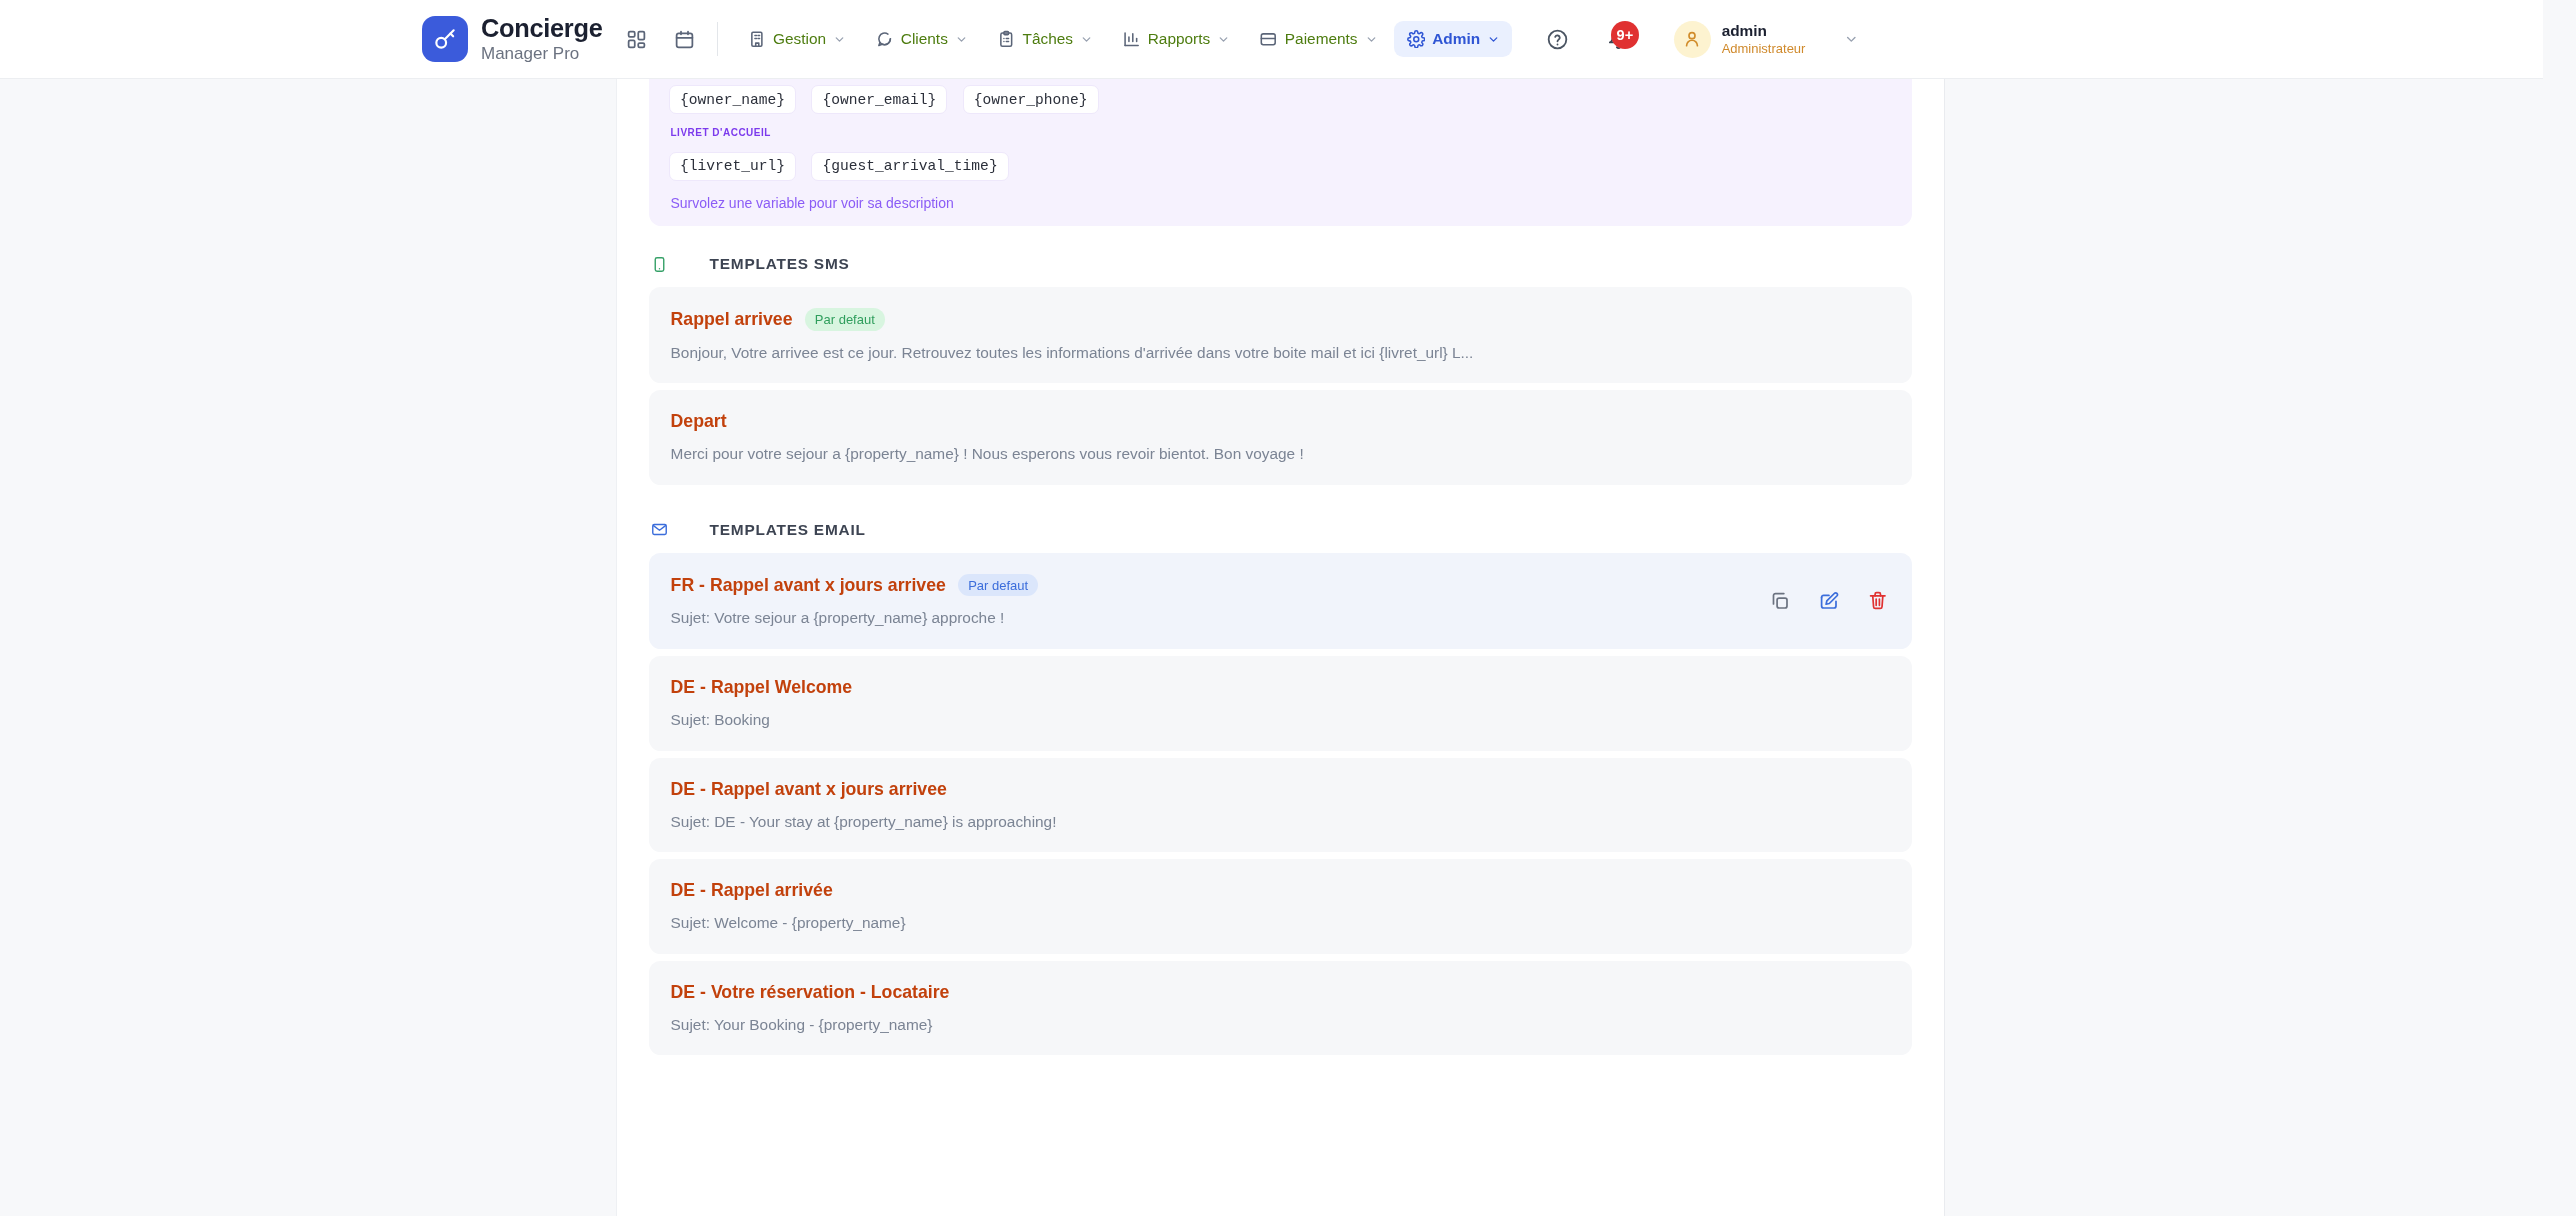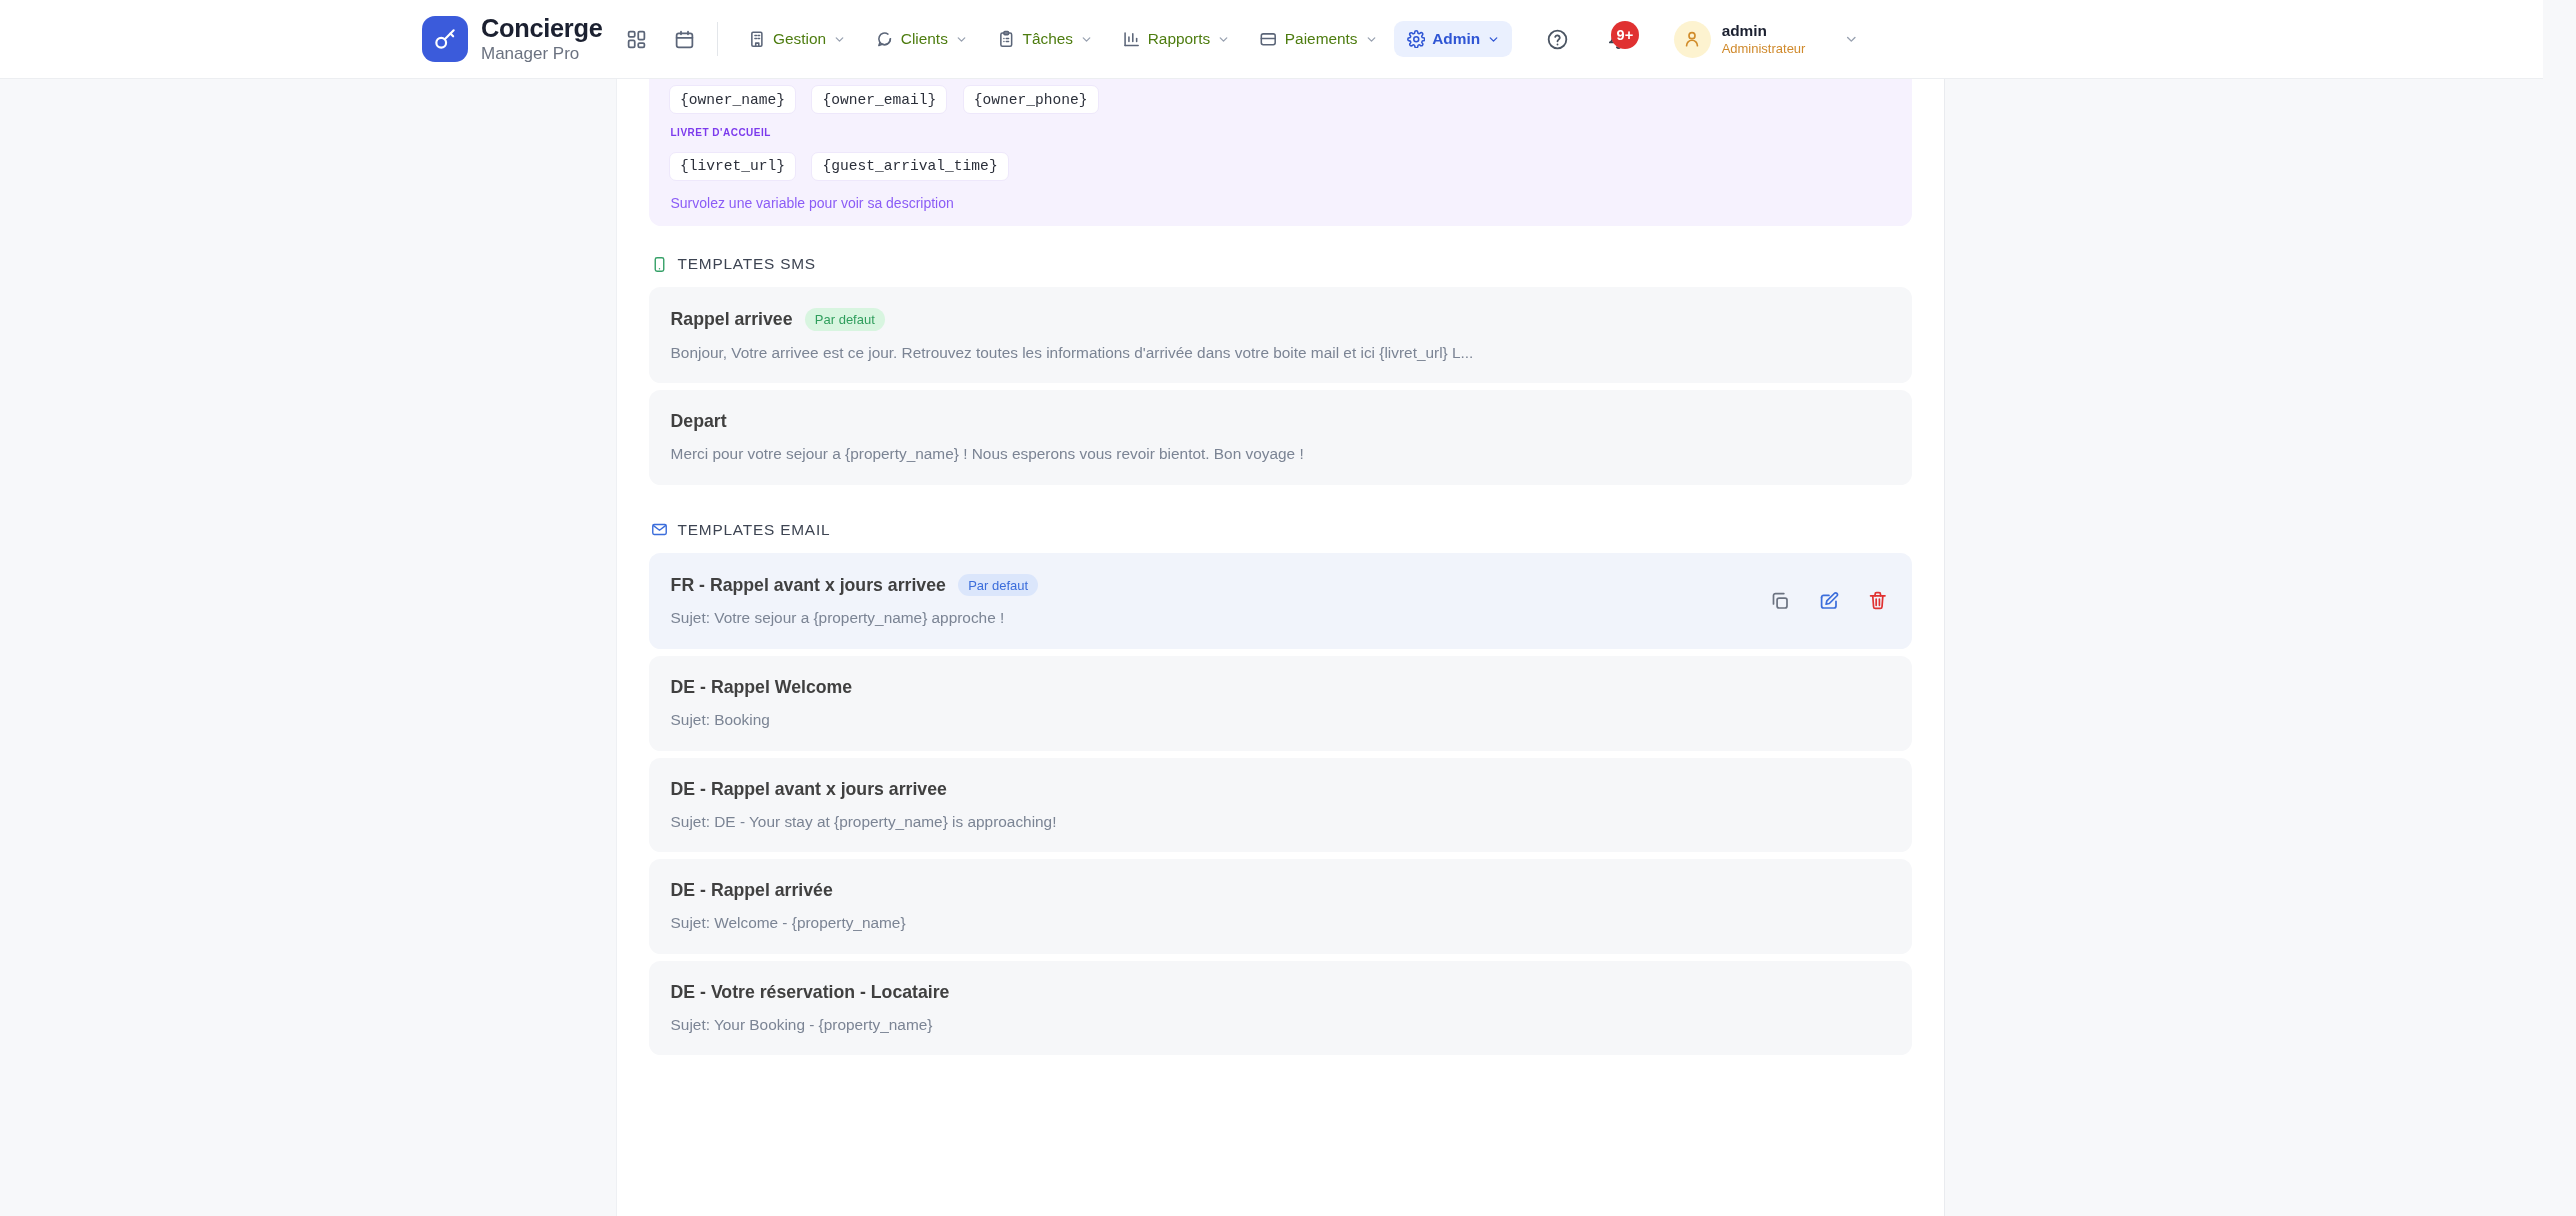--- a/index.html
+++ b/index.html
@@ -94,34 +94,34 @@
   }
   .var-hint { font-size: 14px; color: #8b5cf6; margin-top: 14px; margin-left: 1.5px; }
 
   
   .section { margin: 0 32px; }
   .section-head {
     display: flex; align-items: center; gap: 10px;
     padding: 29px 1.5px 14px 1.5px;
   }
   .section-title {
-    font-size: 15.4px; font-weight: 400; letter-spacing: 0.8px; color: #3d4452;
+    font-size: 15.4px; font-weight: 700; letter-spacing: 0.8px; color: #3d4452; margin-left: 32px;
   }
 
   .tpl-card {
     position: relative;
     border-radius: 11.5px;
     padding: 21px 21.6px 21.6px 21.6px;
     margin-bottom: 7px;
     min-height: 91px;
   }
   .tpl-card.tint-gray { background: #f6f7f9; }
   .tpl-card.tint-blue { background: #f1f4fb; }
   .tpl-top { display: flex; align-items: center; gap: 12.3px; }
-  .tpl-name { font-size: 17.7px; font-weight: 700; color: #404040; }
+  .tpl-name { font-size: 17.7px; font-weight: 700; color: #c2410c; }
   .tpl-badge {
     font-size: 13px; font-weight: 500;
     padding: 3.8px 10px; border-radius: 769px; white-space: nowrap;
   }
   .tpl-badge.green { background: #d8f5e0; color: #2f9e5c; }
   .tpl-badge.blue  { background: #dbe6fb; color: #3b6ddb; }
   .tpl-sub {
     font-size: 15.4px; color: #7b8494; margin-top: 13px;
     white-space: nowrap; overflow: hidden; text-overflow: ellipsis;
   }

